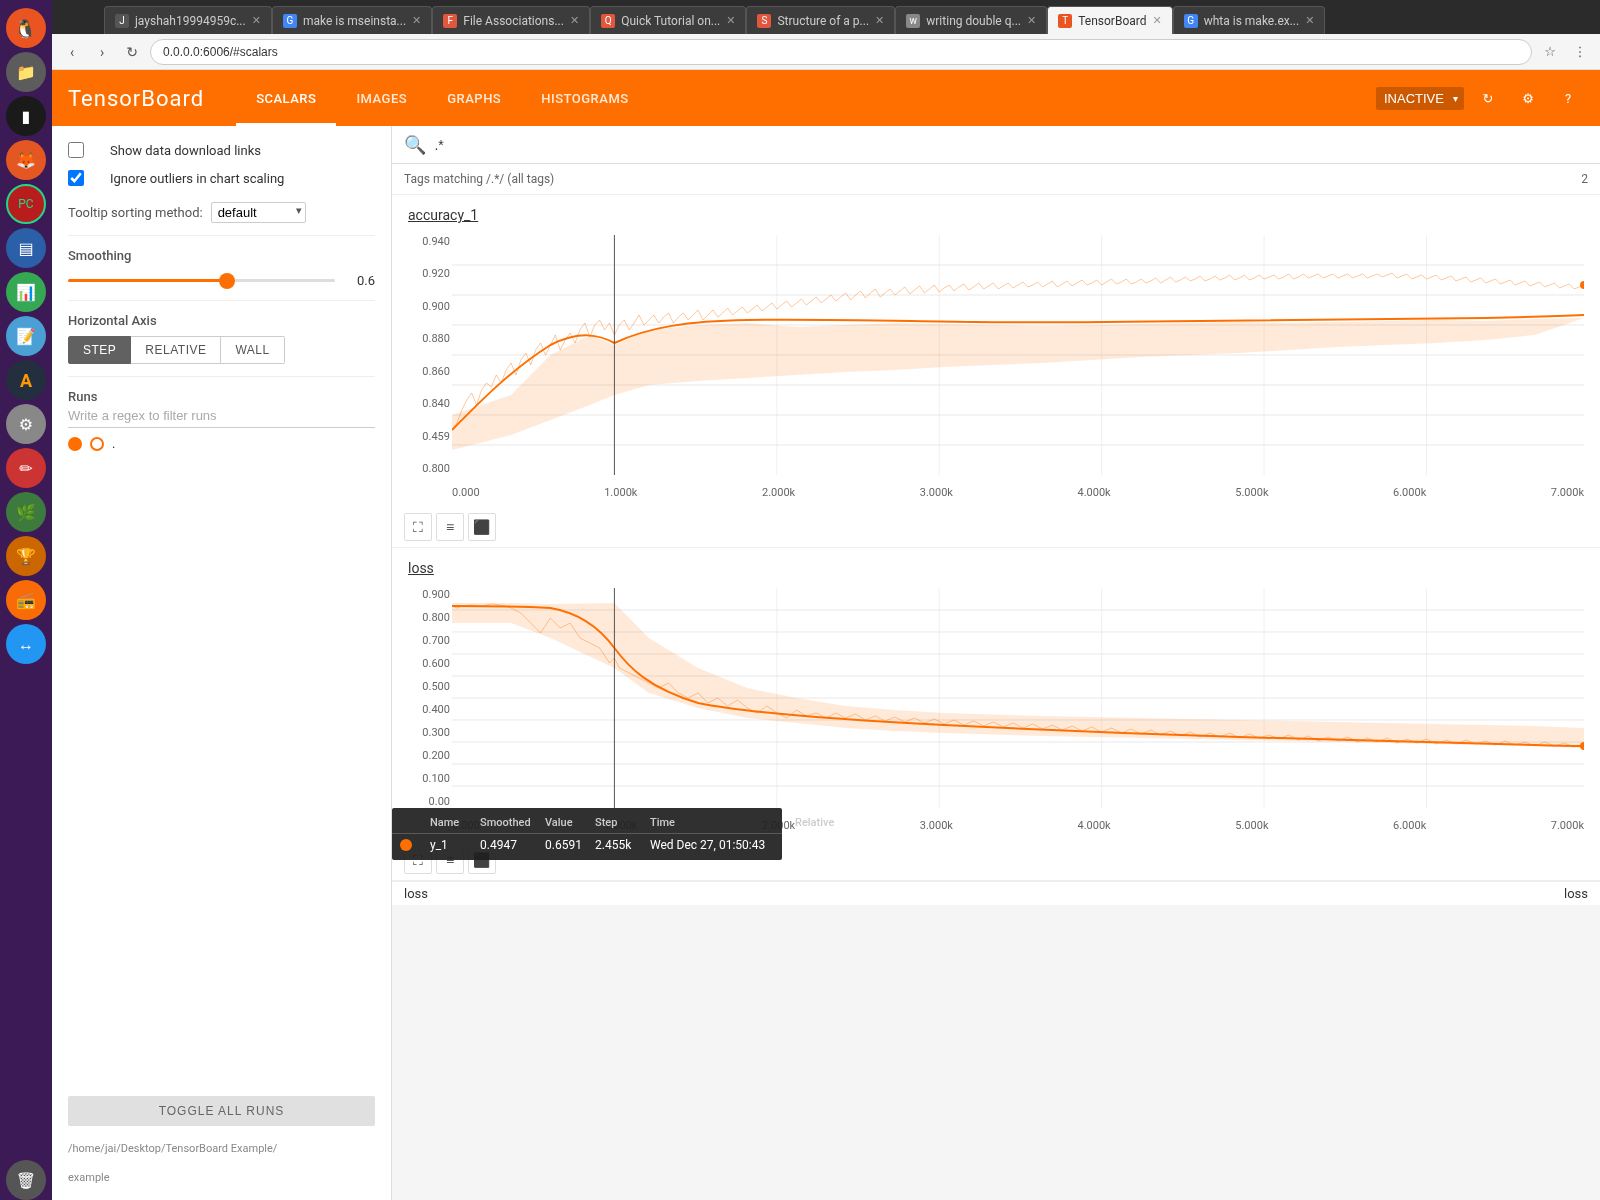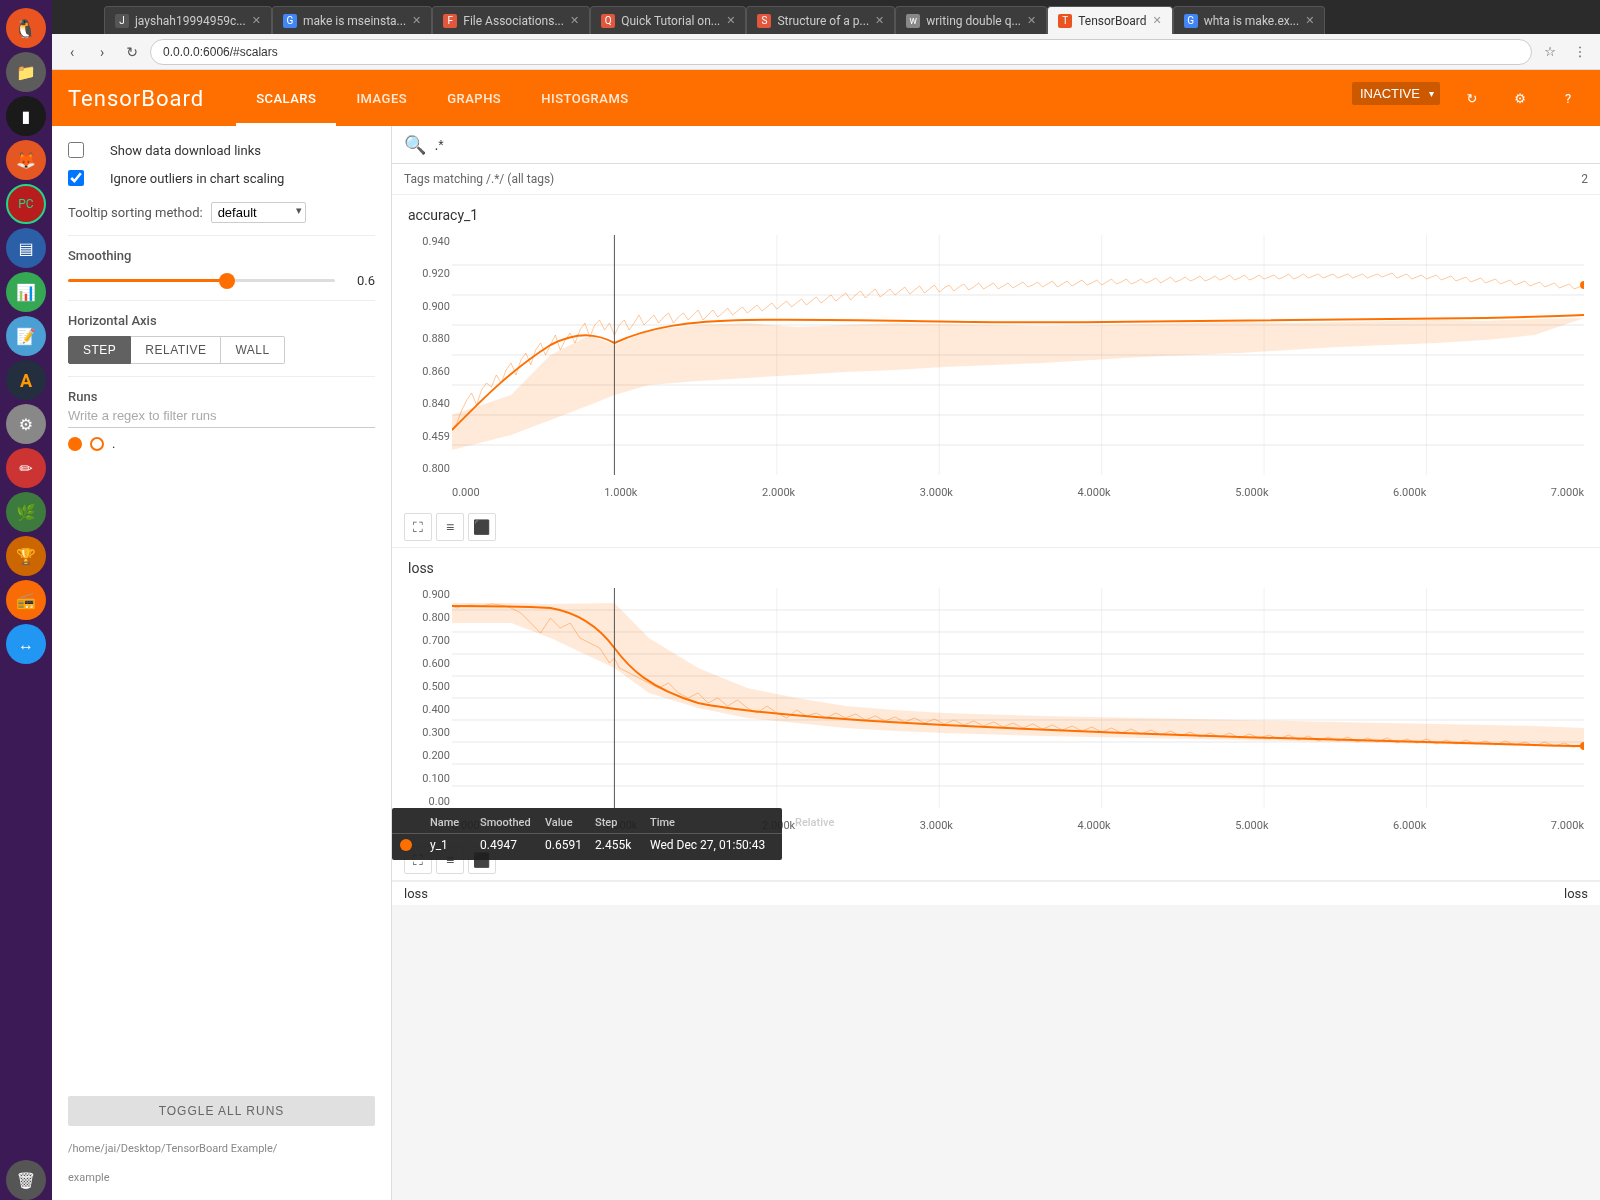--- a/index.html
+++ b/index.html
@@ -88,21 +88,21 @@
       display: flex; align-items: center;
       color: rgba(255,255,255,0.85); font-size: 13px; font-weight: 500;
       letter-spacing: 0.5px; cursor: pointer; position: relative;
       text-transform: uppercase;
     }
     .nav-tab.active { color: white; }
     .nav-tab.active::after {
       content: ''; position: absolute; bottom: 0; left: 0; right: 0;
       height: 3px; background: white;
     }
-    .topbar-actions { margin-left: auto; display: flex; align-items: flex-start; gap: 16px; }
+    .topbar-actions { margin-left: auto; display: flex; align-items: center; gap: 8px; }
     .inactive-select {
       background: rgba(0,0,0,0.2); border: none; color: white;
       padding: 4px 8px; border-radius: 2px; font-size: 13px;
       appearance: none; -webkit-appearance: none; cursor: pointer;
       padding-right: 20px;
     }
     .select-wrapper { position: relative; display: flex; align-items: center; }
     .select-arrow { position: absolute; right: 6px; color: white; font-size: 10px; pointer-events: none; }
     .icon-btn { color: white; cursor: pointer; width: 32px; height: 32px; display: flex; align-items: center; justify-content: center; border-radius: 50%; }
 
@@ -193,21 +193,21 @@
     }
 
     .tags-row {
       display: flex; align-items: center;
       padding: 8px 12px; color: #666; font-size: 12px;
       background: white; border-bottom: 1px solid #eee;
     }
     .tags-count { margin-left: auto; color: #666; }
 
     .chart-section { background: white; margin: 0; border-bottom: 1px solid #eee; }
-    .chart-title { padding: 12px 16px 4px; font-size: 14px; color: #333; font-weight: 400; }
+    .chart-title { padding: 12px 16px 4px; font-size: 14px; color: #333; font-weight: 400; text-decoration: underline; }
     .chart-area { position: relative; height: 280px; padding: 8px 16px 32px 60px; }
     .chart-svg { width: 100%; height: 100%; }
 
     .chart-controls {
       display: flex; gap: 4px; padding: 6px 12px; align-items: center;
     }
     .ctrl-btn {
       width: 28px; height: 28px; border: 1px solid #ddd;
       border-radius: 2px; display: flex; align-items: center;
       justify-content: center; cursor: pointer; background: white; color: #555;

